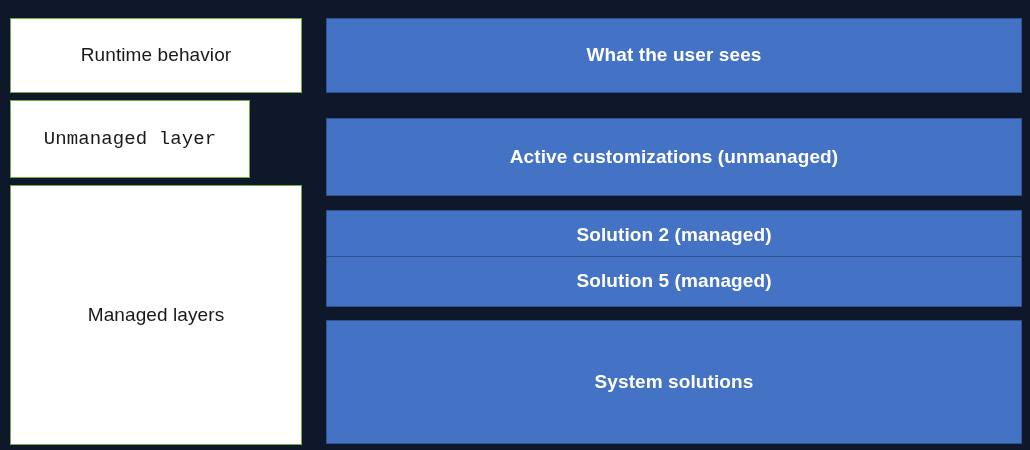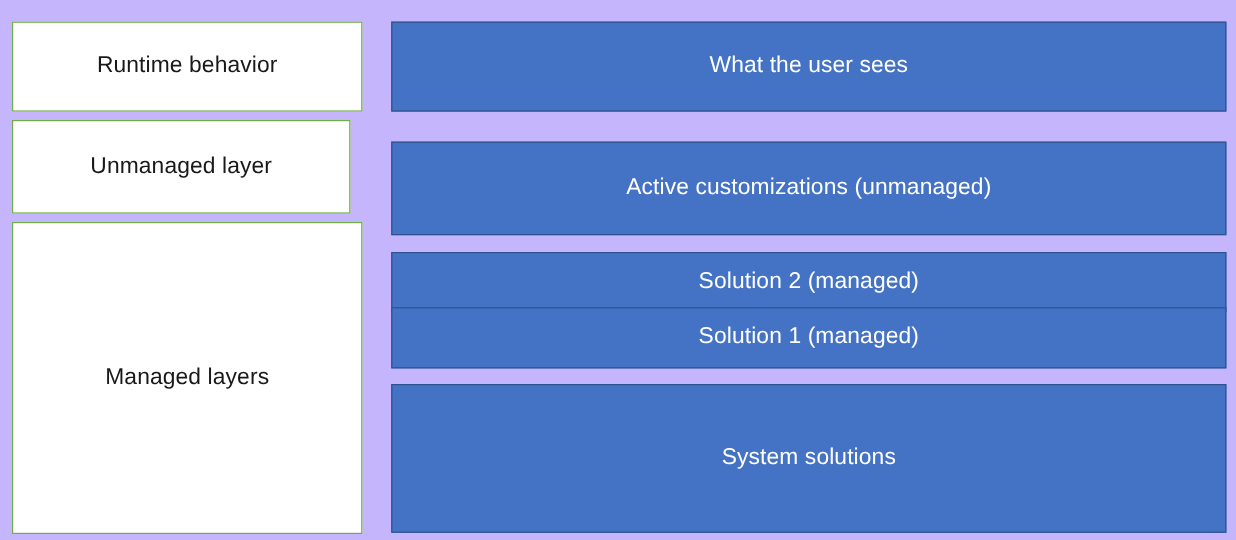--- a/index.html
+++ b/index.html
@@ -10,21 +10,21 @@
   body {
     width: 1030px;
     height: 450px;
     font-family: "Liberation Sans", sans-serif;
     overflow: hidden;
   }
   #canvas {
     position: relative;
     width: 1030px;
     height: 450px;
-    background: #c4b5fd;
+    background: #0f172a;
   }
   .box {
     position: absolute;
     box-sizing: border-box;
     display: flex;
     align-items: center;
     justify-content: center;
     text-align: center;
   }
   .label-box {
@@ -33,32 +33,32 @@
     color: #191919;
     font-size: 19px;
     font-weight: 400;
     letter-spacing: 0.1px;
   }
   .layer-box {
     background: #4472C4;
     border: 1px solid #2F528F;
     color: #ffffff;
     font-size: 19px;
-    font-weight: 400;
+    font-weight: 700;
     letter-spacing: 0.1px;
   }
   .box-text {
     display: block;
     line-height: 1.2;
     padding: 0 8px;
   }
 
   
   #label-runtime-behavior   { left: 10px;  top: 18px;  width: 292px; height: 75px;  }
-  #label-unmanaged-layer    { left: 10px;  top: 100px; width: 282px; height: 78px;  }
+  #label-unmanaged-layer    { left: 10px;  top: 100px; width: 240px; height: 78px; font-family: Liberation Mono, monospace;  }
   #label-managed-layers     { left: 10px;  top: 185px; width: 292px; height: 260px; }
 
   
   #layer-what-user-sees     { left: 326px; top: 18px;  width: 696px; height: 75px;  }
   #layer-active-custom      { left: 326px; top: 100px; width: 696px; height: 78px; margin-top: 18px;  }
   #layer-solution-2         { left: 326px; top: 190px; width: 696px; height: 50px; margin-top: 20px;  }
   #layer-solution-1         { left: 326px; top: 256px; width: 696px; height: 51px;  }
   #layer-system-solutions   { left: 326px; top: 320px; width: 696px; height: 124px; }
 </style>
 </head>
@@ -84,20 +84,20 @@
 
   <div class="box layer-box" id="layer-active-custom">
     <span class="box-text">Active customizations (unmanaged)</span>
   </div>
 
   <div class="box layer-box" id="layer-solution-2">
     <span class="box-text">Solution 2 (managed)</span>
   </div>
 
   <div class="box layer-box" id="layer-solution-1">
-    <span class="box-text">Solution 1 (managed)</span>
+    <span class="box-text">Solution 5 (managed)</span>
   </div>
 
   <div class="box layer-box" id="layer-system-solutions">
     <span class="box-text">System solutions</span>
   </div>
 
 </div>
 
 </body></html>

